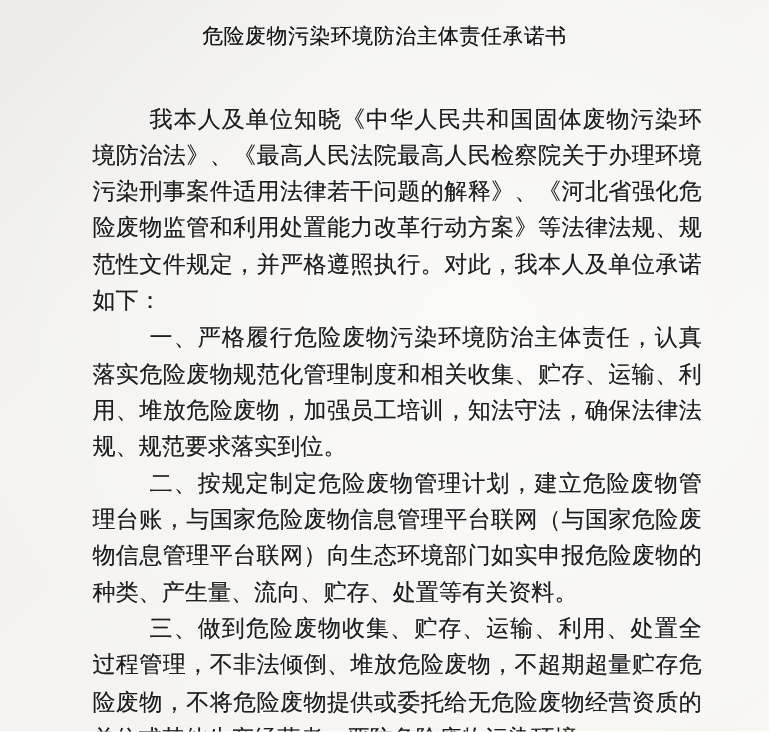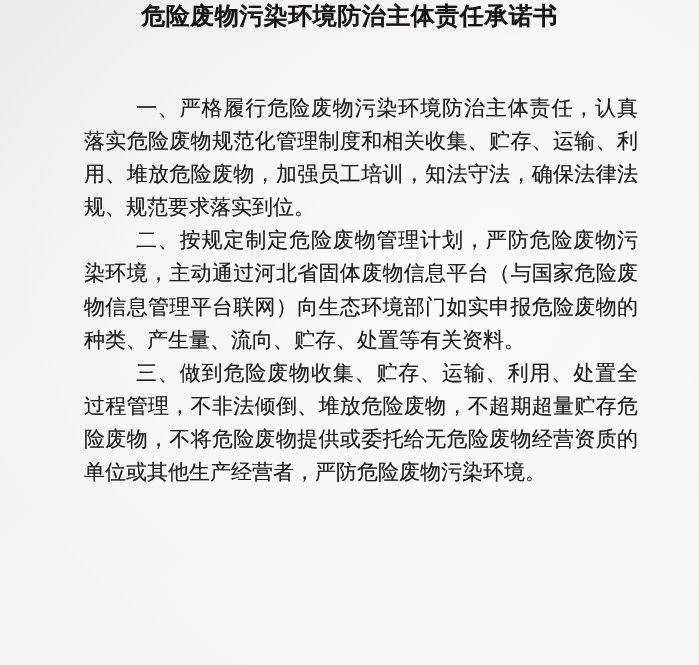--- a/index.html
+++ b/index.html
@@ -15,23 +15,24 @@
     width: 699px;
     height: 665px;
     background:
       radial-gradient(ellipse 120% 110% at 62% 45%, rgba(255,255,255,0.55) 0%, rgba(255,255,255,0.0) 60%),
       linear-gradient(135deg, #ecebe9 0%, #f3f2f0 28%, #f5f4f2 62%, #f7f6f4 100%);
     font-family: "Liberation Serif", "DejaVu Serif", serif;
     color: #1c1c1c;
   }
 
   .doc-title {
+    padding-top: 20px;
     text-align: center;
-    font-size: 24px;
-    font-weight: bold;
+    font-size: 19px;
+    font-weight: normal;
     letter-spacing: 0.5px;
     color: #151515;
     text-shadow: 0 0 0.6px rgba(20,20,20,0.6);
   }
 
   .doc-body {
     position: absolute;
     top: 92px;
     left: 84px;
     width: 554px;
@@ -49,18 +50,19 @@
   }
 </style>
 </head>
 <body>
 
 <div class="page">
 
   <h1 class="doc-title">危险废物污染环境防治主体责任承诺书</h1>
 
   <div class="doc-body">
+    <p>我本人及单位知晓《中华人民共和国固体废物污染环境防治法》、《最高人民法院最高人民检察院关于办理环境污染刑事案件适用法律若干问题的解释》、《河北省强化危险废物监管和利用处置能力改革行动方案》等法律法规、规范性文件规定，并严格遵照执行。对此，我本人及单位承诺如下：</p>
     <p>一、严格履行危险废物污染环境防治主体责任，认真落实危险废物规范化管理制度和相关收集、贮存、运输、利用、堆放危险废物，加强员工培训，知法守法，确保法律法规、规范要求落实到位。</p>
-    <p>二、按规定制定危险废物管理计划，严防危险废物污染环境，主动通过河北省固体废物信息平台（与国家危险废物信息管理平台联网）向生态环境部门如实申报危险废物的种类、产生量、流向、贮存、处置等有关资料。</p>
+    <p>二、按规定制定危险废物管理计划，建立危险废物管理台账，与国家危险废物信息管理平台联网（与国家危险废物信息管理平台联网）向生态环境部门如实申报危险废物的种类、产生量、流向、贮存、处置等有关资料。</p>
     <p>三、做到危险废物收集、贮存、运输、利用、处置全过程管理，不非法倾倒、堆放危险废物，不超期超量贮存危险废物，不将危险废物提供或委托给无危险废物经营资质的单位或其他生产经营者，严防危险废物污染环境。</p>
   </div>
 
 </div>
 
 </body></html>

